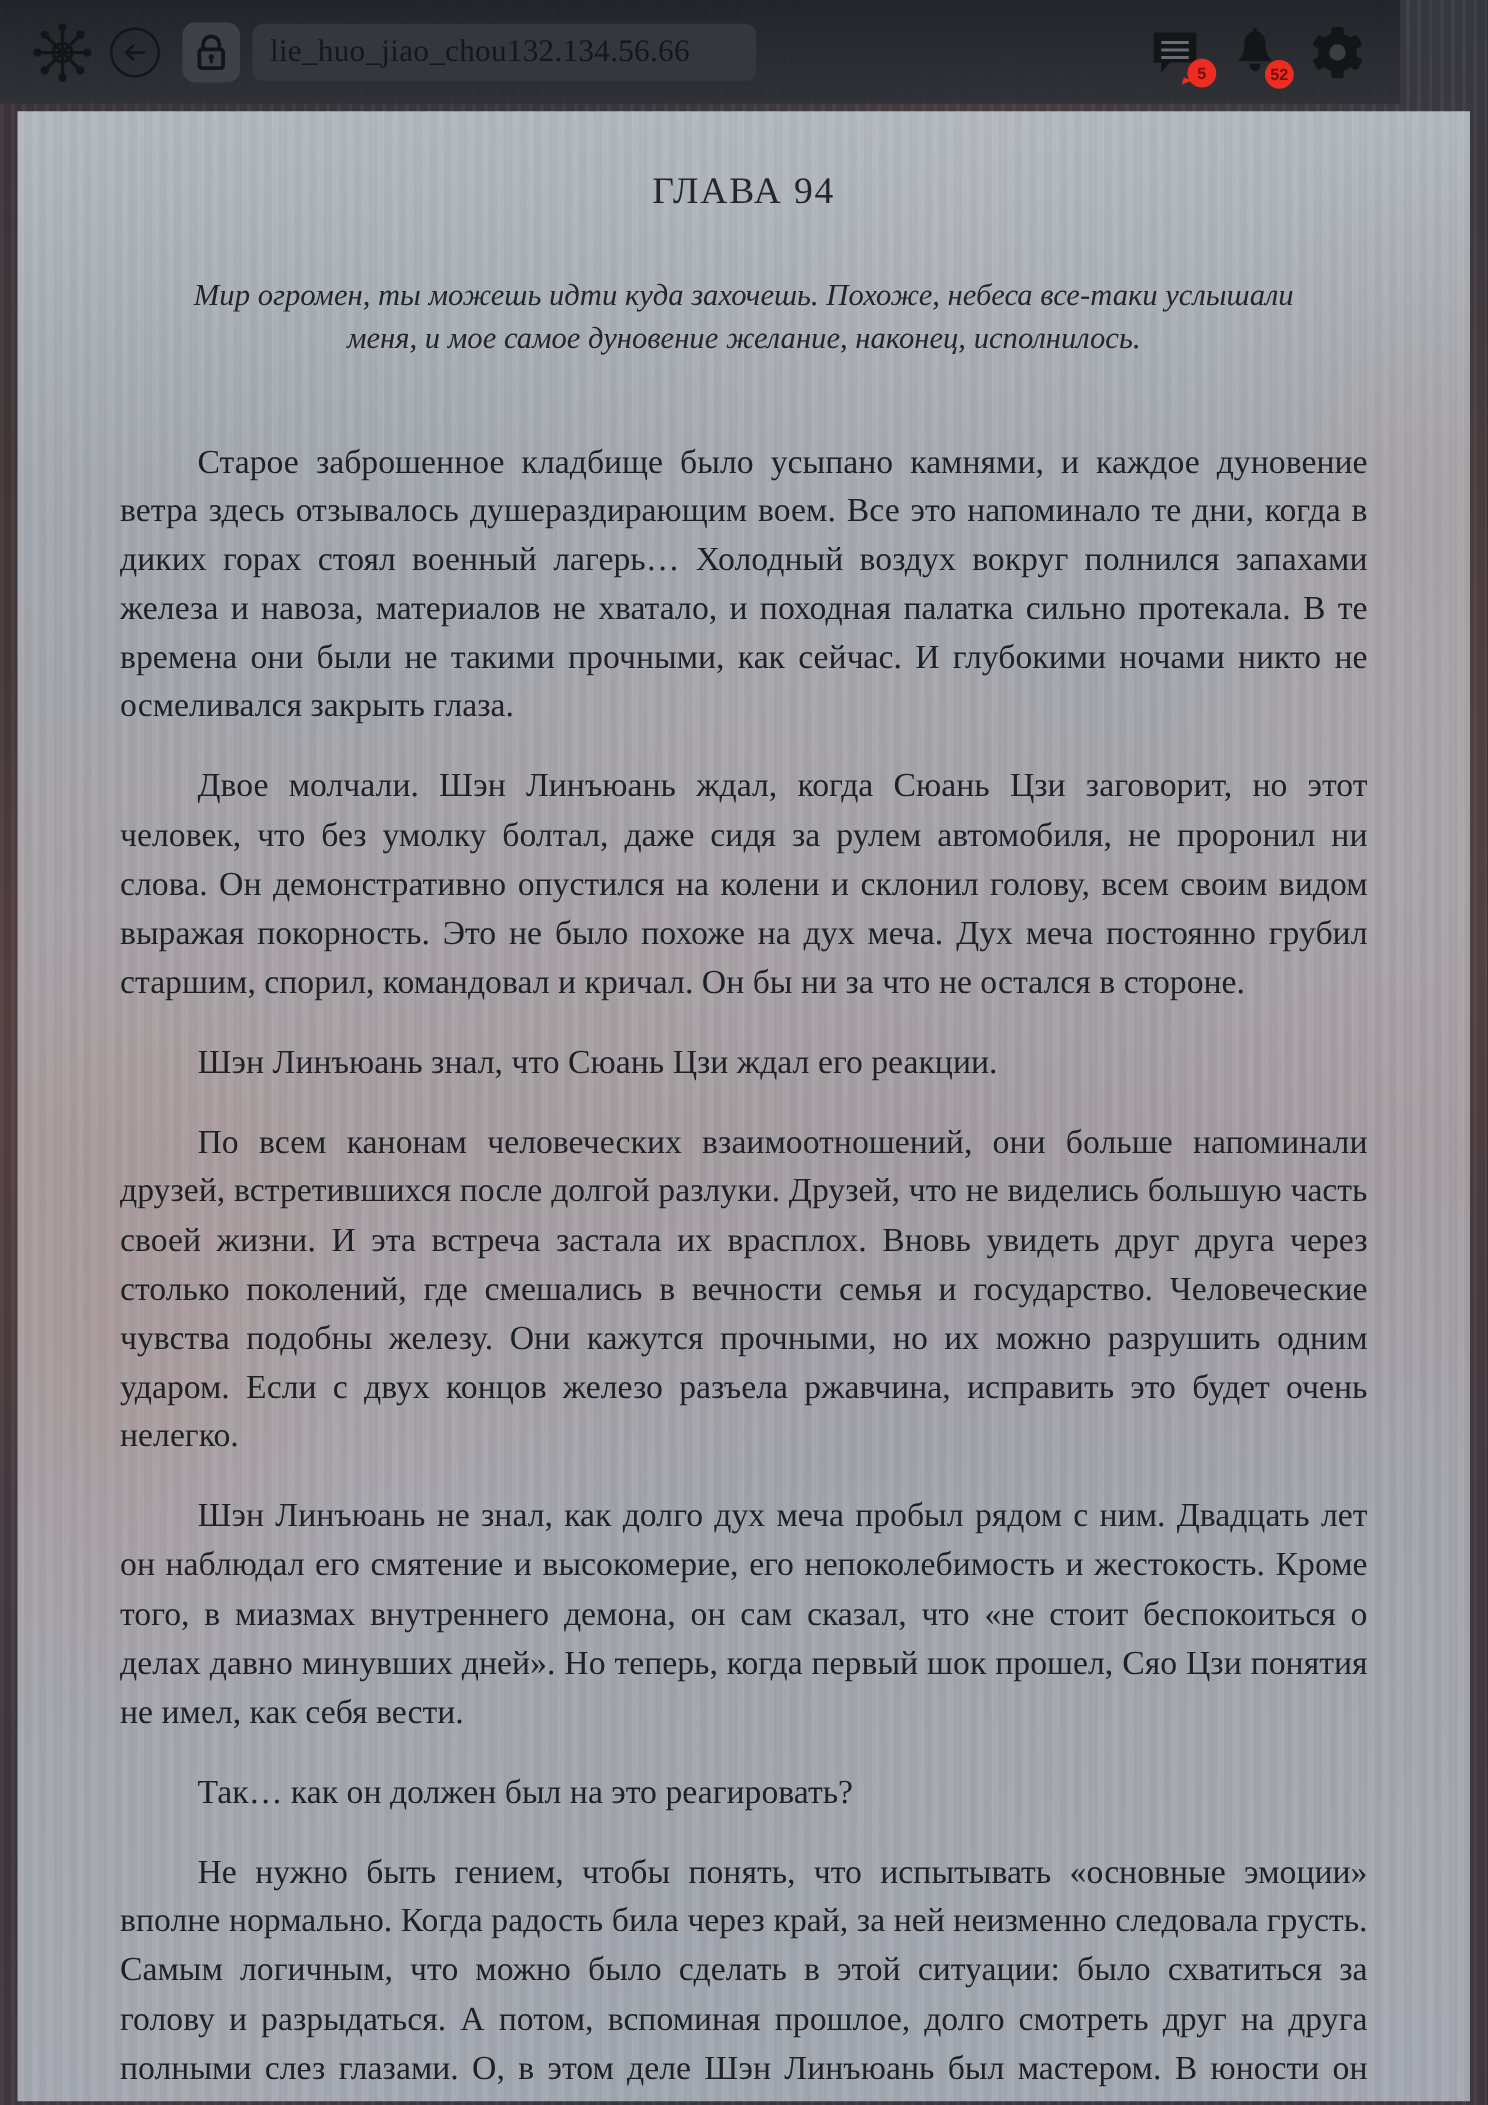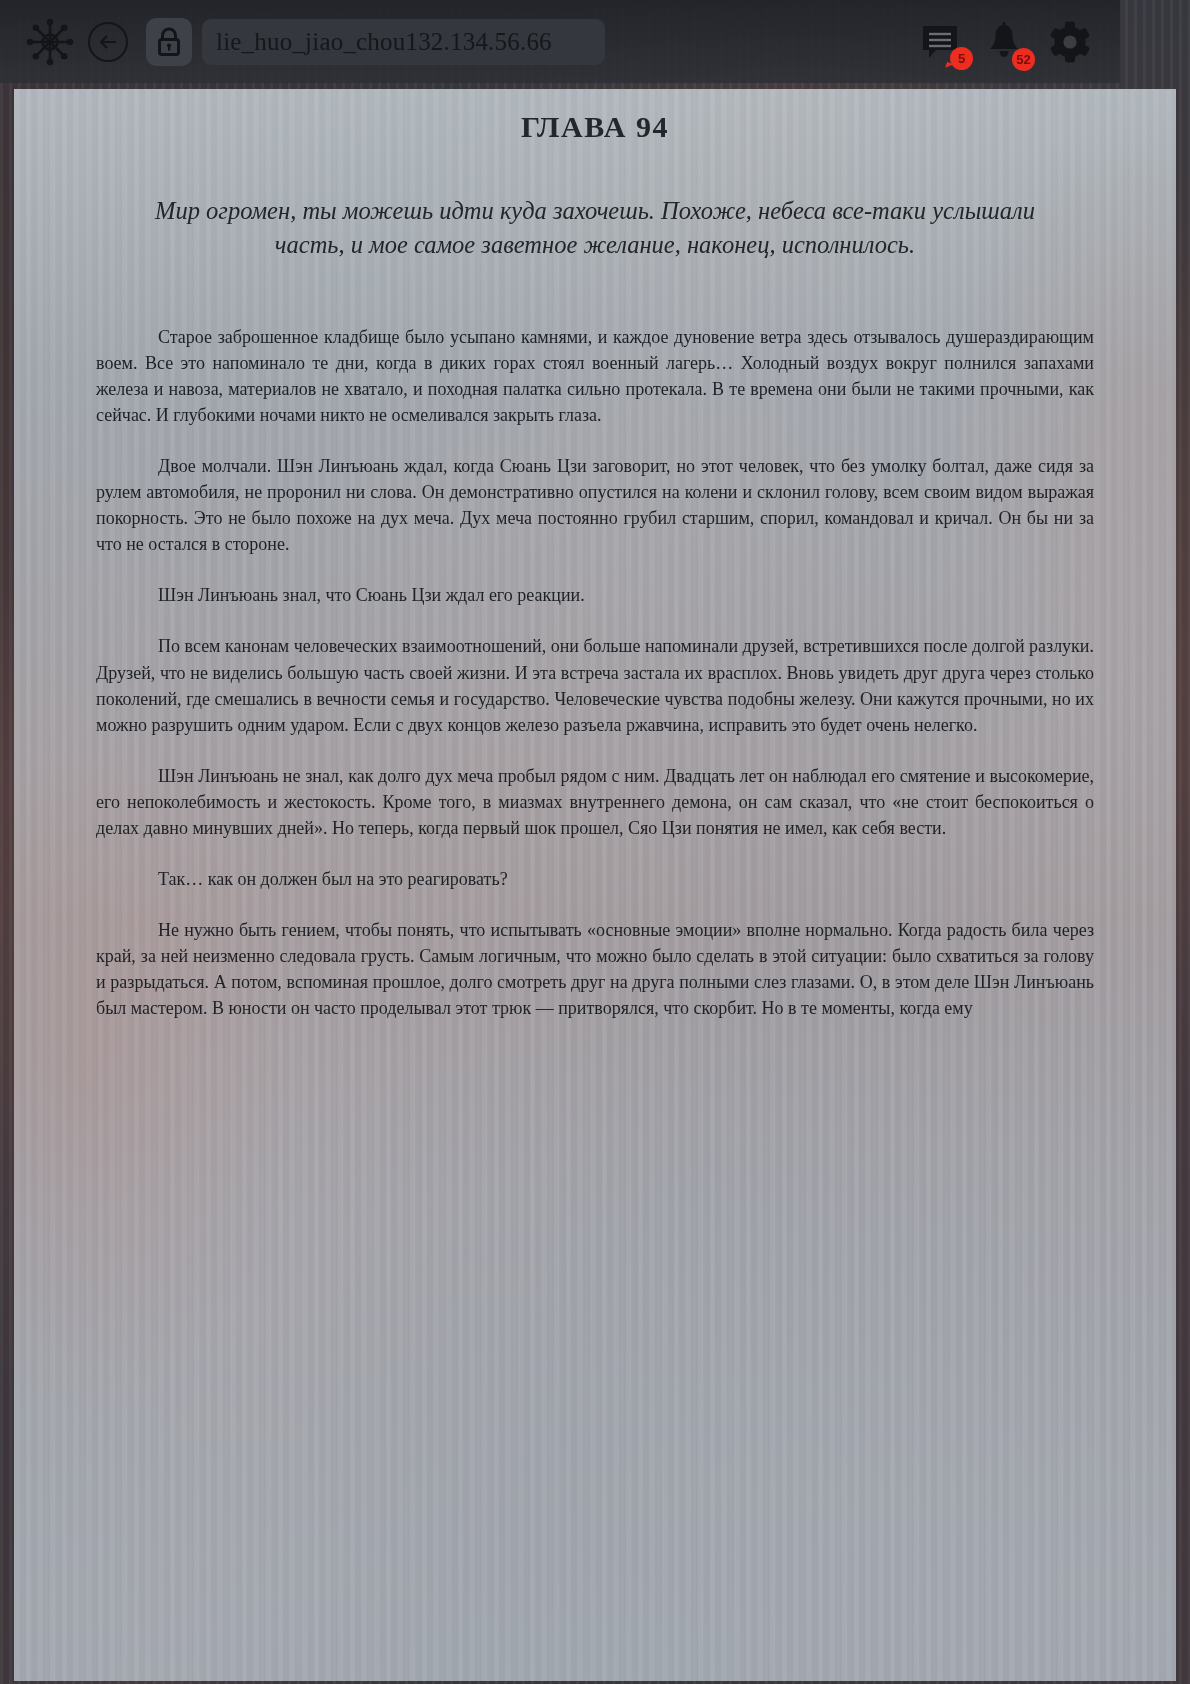--- a/index.html
+++ b/index.html
@@ -138,38 +138,38 @@
       radial-gradient(ellipse 260px 420px at 97% 20%, rgba(170,130,120,0.18), transparent 72%),
       radial-gradient(ellipse 340px 380px at 42% 88%, rgba(150,150,160,0.12), transparent 72%),
       repeating-linear-gradient(90deg, rgba(255,255,255,0.05) 0 5px, rgba(0,0,0,0.012) 5px 12px);
   }
 
   #page-inner { position: relative; z-index: 2; }
 
   #chapter-title {
     text-align: center;
     font-size: 30px;
-    font-weight: bold;
+    font-weight: normal;
     letter-spacing: 1.5px;
     color: #23262b;
-    margin-top: 21px;
+    margin-top: 47px;
     margin-bottom: 50px;
   }
 
   #epigraph {
     font-style: italic;
     font-size: 24.5px;
     line-height: 1.38;
     text-align: center;
     color: #22252a;
     margin: 0 34px 62px 34px;
   }
 
   .para {
-    font-size: 18px;
+    font-size: 27px;
     line-height: 1.45;
     text-align: justify;
     text-indent: 62px;
     color: #1d2126;
     margin-bottom: 25px;
   }
   .para:last-child { margin-bottom: 0; }
 </style>
 </head>
 <body>
@@ -260,21 +260,21 @@
         <circle cx="22" cy="22" r="6.6" fill="#3b3d43"></circle>
       </svg>
     </div>
 
   </div>
 </div>
 
 <div id="page">
   <div id="page-inner">
     <h1 id="chapter-title">ГЛАВА 94</h1>
-    <p id="epigraph">Мир огромен, ты можешь идти куда захочешь. Похоже, небеса все-таки услышали часть, и мое самое заветное желание, наконец, исполнилось.</p>
+    <p id="epigraph">Мир огромен, ты можешь идти куда захочешь. Похоже, небеса все-таки услышали меня, и мое самое дуновение желание, наконец, исполнилось.</p>
     <div id="body-text">
       <p class="para">Старое заброшенное кладбище было усыпано камнями, и каждое дуновение ветра здесь отзывалось душераздирающим воем. Все это напоминало те дни, когда в диких горах стоял военный лагерь… Холодный воздух вокруг полнился запахами железа и навоза, материалов не хватало, и походная палатка сильно протекала. В те времена они были не такими прочными, как сейчас. И глубокими ночами никто не осмеливался закрыть глаза.</p>
       <p class="para">Двое молчали. Шэн Линъюань ждал, когда Сюань Цзи заговорит, но этот человек, что без умолку болтал, даже сидя за рулем автомобиля, не проронил ни слова. Он демонстративно опустился на колени и склонил голову, всем своим видом выражая покорность. Это не было похоже на дух меча. Дух меча постоянно грубил старшим, спорил, командовал и кричал. Он бы ни за что не остался в стороне.</p>
       <p class="para">Шэн Линъюань знал, что Сюань Цзи ждал его реакции.</p>
       <p class="para">По всем канонам человеческих взаимоотношений, они больше напоминали друзей, встретившихся после долгой разлуки. Друзей, что не виделись большую часть своей жизни. И эта встреча застала их врасплох. Вновь увидеть друг друга через столько поколений, где смешались в вечности семья и государство. Человеческие чувства подобны железу. Они кажутся прочными, но их можно разрушить одним ударом. Если с двух концов железо разъела ржавчина, исправить это будет очень нелегко.</p>
       <p class="para">Шэн Линъюань не знал, как долго дух меча пробыл рядом с ним. Двадцать лет он наблюдал его смятение и высокомерие, его непоколебимость и жестокость. Кроме того, в миазмах внутреннего демона, он сам сказал, что «не стоит беспокоиться о делах давно минувших дней». Но теперь, когда первый шок прошел, Сяо Цзи понятия не имел, как себя вести.</p>
       <p class="para">Так… как он должен был на это реагировать?</p>
       <p class="para">Не нужно быть гением, чтобы понять, что испытывать «основные эмоции» вполне нормально. Когда радость била через край, за ней неизменно следовала грусть. Самым логичным, что можно было сделать в этой ситуации: было схватиться за голову и разрыдаться. А потом, вспоминая прошлое, долго смотреть друг на друга полными слез глазами. О, в этом деле Шэн Линъюань был мастером. В юности он часто проделывал этот трюк — притворялся, что скорбит. Но в те моменты, когда ему</p>
     </div>
   </div>

